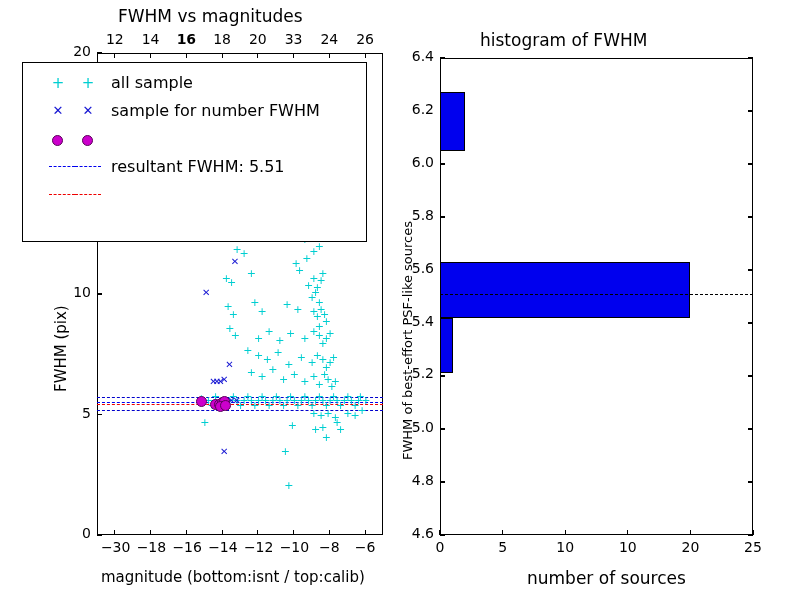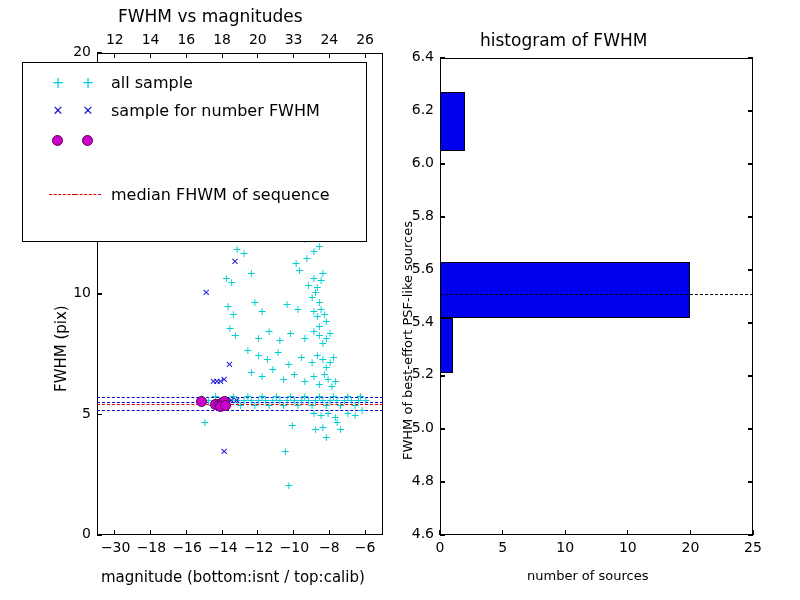--- a/index.html
+++ b/index.html
@@ -68,21 +68,21 @@
       <div class="tick ty" style="left:97px;top:534.4px;"></div>
       <div class="tick ty" style="left:97px;top:413.9px;"></div>
       <div class="tick ty" style="left:97px;top:293.4px;"></div>
       <div class="tick ty" style="left:97px;top:172.9px;"></div>
       <div class="tick ty" style="left:97px;top:52.4px;"></div>
     </div>
 
   <div id="l-xlab-top">
       <div class="txt" style="left:100.875px;top:31px;font-size:14px;width:28px;text-align:center;">12</div>
       <div class="txt" style="left:136.625px;top:31px;font-size:14px;width:28px;text-align:center;">14</div>
-      <div class="txt" style="left:172.375px;top:31px;font-size:14px;width:28px;text-align:center;">16</div>
+      <div class="txt" style="left:172.375px;top:31px;font-size:14px;width:28px;text-align:center;font-weight:bold;">16</div>
       <div class="txt" style="left:208.125px;top:31px;font-size:14px;width:28px;text-align:center;">18</div>
       <div class="txt" style="left:243.875px;top:31px;font-size:14px;width:28px;text-align:center;">20</div>
       <div class="txt" style="left:279.625px;top:31px;font-size:14px;width:28px;text-align:center;">33</div>
       <div class="txt" style="left:315.375px;top:31px;font-size:14px;width:28px;text-align:center;">24</div>
       <div class="txt" style="left:351.125px;top:31px;font-size:14px;width:28px;text-align:center;">26</div>
     </div>
   <div id="l-xlab-bot">
       <div class="txt" style="left:100.875px;top:539px;font-size:14px;width:28px;text-align:center;">−30</div>
       <div class="txt" style="left:136.625px;top:539px;font-size:14px;width:28px;text-align:center;">−18</div>
       <div class="txt" style="left:172.375px;top:539px;font-size:14px;width:28px;text-align:center;">−16</div>
@@ -277,24 +277,28 @@
       </div>
       <div class="lg-row" style="top:34px;">
         <span class="lg-sym s1" style="color:#1414d2;font-size:13px;width:14px;">✕</span>
         <span class="lg-sym s2" style="color:#1414d2;font-size:13px;width:14px;">✕</span>
         <div class="lg-lbl">sample for number FWHM</div>
       </div>
       <div class="lg-row" style="top:62px;">
         <div style="position:absolute;left:29px;top:10px;width:9px;height:9px;border-radius:50%;background:#cc00cc;border:1px solid #5a005a;"></div>
         <div style="position:absolute;left:59px;top:10px;width:9px;height:9px;border-radius:50%;background:#cc00cc;border:1px solid #5a005a;"></div>
       </div>
+      <div class="lg-row" style="top:90px;">
+        <div class="lg-line" style="left:26px;border-top:1.8px dashed #0000ee;"></div>
+        <div class="lg-line" style="left:52px;border-top:1.8px dashed #0000ee;"></div>
+        <div class="lg-lbl">resultant FWHM: 5.51</div>
+      </div>
       <div class="lg-row" style="top:118px;">
         <div class="lg-line" style="left:26px;border-top:1.8px dashed #ee0000;"></div>
         <div class="lg-line" style="left:52px;border-top:1.8px dashed #ee0000;"></div>
-        <div class="lg-lbl">median FHWM of sequence</div>
       </div>
     </div>
 
   <div class="txt" id="r-title" style="left:480px;top:30px;font-size:17px;">histogram of FWHM</div>
 
   <div class="frame" style="left:440px;top:58px;width:313px;height:477px;"></div>
 
   <div id="r-ticks-x">
       <div class="tick tx" style="left:439.4px;top:530px;"></div>
       <div class="tick tx" style="left:502px;top:530px;"></div>
@@ -341,21 +345,21 @@
       <div class="txt" style="left:398px;top:312.9999999999999px;font-size:14px;width:36px;text-align:right;">5.4</div>
       <div class="txt" style="left:398px;top:260.0000000000001px;font-size:14px;width:36px;text-align:right;">5.6</div>
       <div class="txt" style="left:398px;top:207.00000000000006px;font-size:14px;width:36px;text-align:right;">5.8</div>
       <div class="txt" style="left:398px;top:154.00000000000006px;font-size:14px;width:36px;text-align:right;">6.0</div>
       <div class="txt" style="left:398px;top:101px;font-size:14px;width:36px;text-align:right;">6.2</div>
       <div class="txt" style="left:398px;top:48px;font-size:14px;width:36px;text-align:right;">6.4</div>
     </div>
 
   <div class="txt vert" style="left:400px;top:460px;font-size:13px;transform:rotate(-90deg);">FWHM of best-effort PSF-like sources</div>
 
-  <div class="txt" style="left:527px;top:568px;font-size:13px;">number of sources</div>
+  <div class="txt" style="left:527px;top:568px;font-size:17px;">number of sources</div>
 
   <div id="hist-layer" style="position:absolute;left:440px;top:58px;width:313px;height:477px;overflow:visible;">
       <div class="bar" style="left:0px;top:259.70000000000005px;width:12.519999999999982px;height:55.64999999999998px;"></div>
       <div class="bar" style="left:0px;top:204.05px;width:250.39999999999998px;height:55.650000000000034px;"></div>
       <div class="bar" style="left:0px;top:34.450000000000216px;width:25.04000000000002px;height:58.2999999999999px;"></div>
       <div class="hline blk-dash" style="left:0px;top:235.85000000000002px;width:313px;"></div>
     </div>
 
 </div>
 

